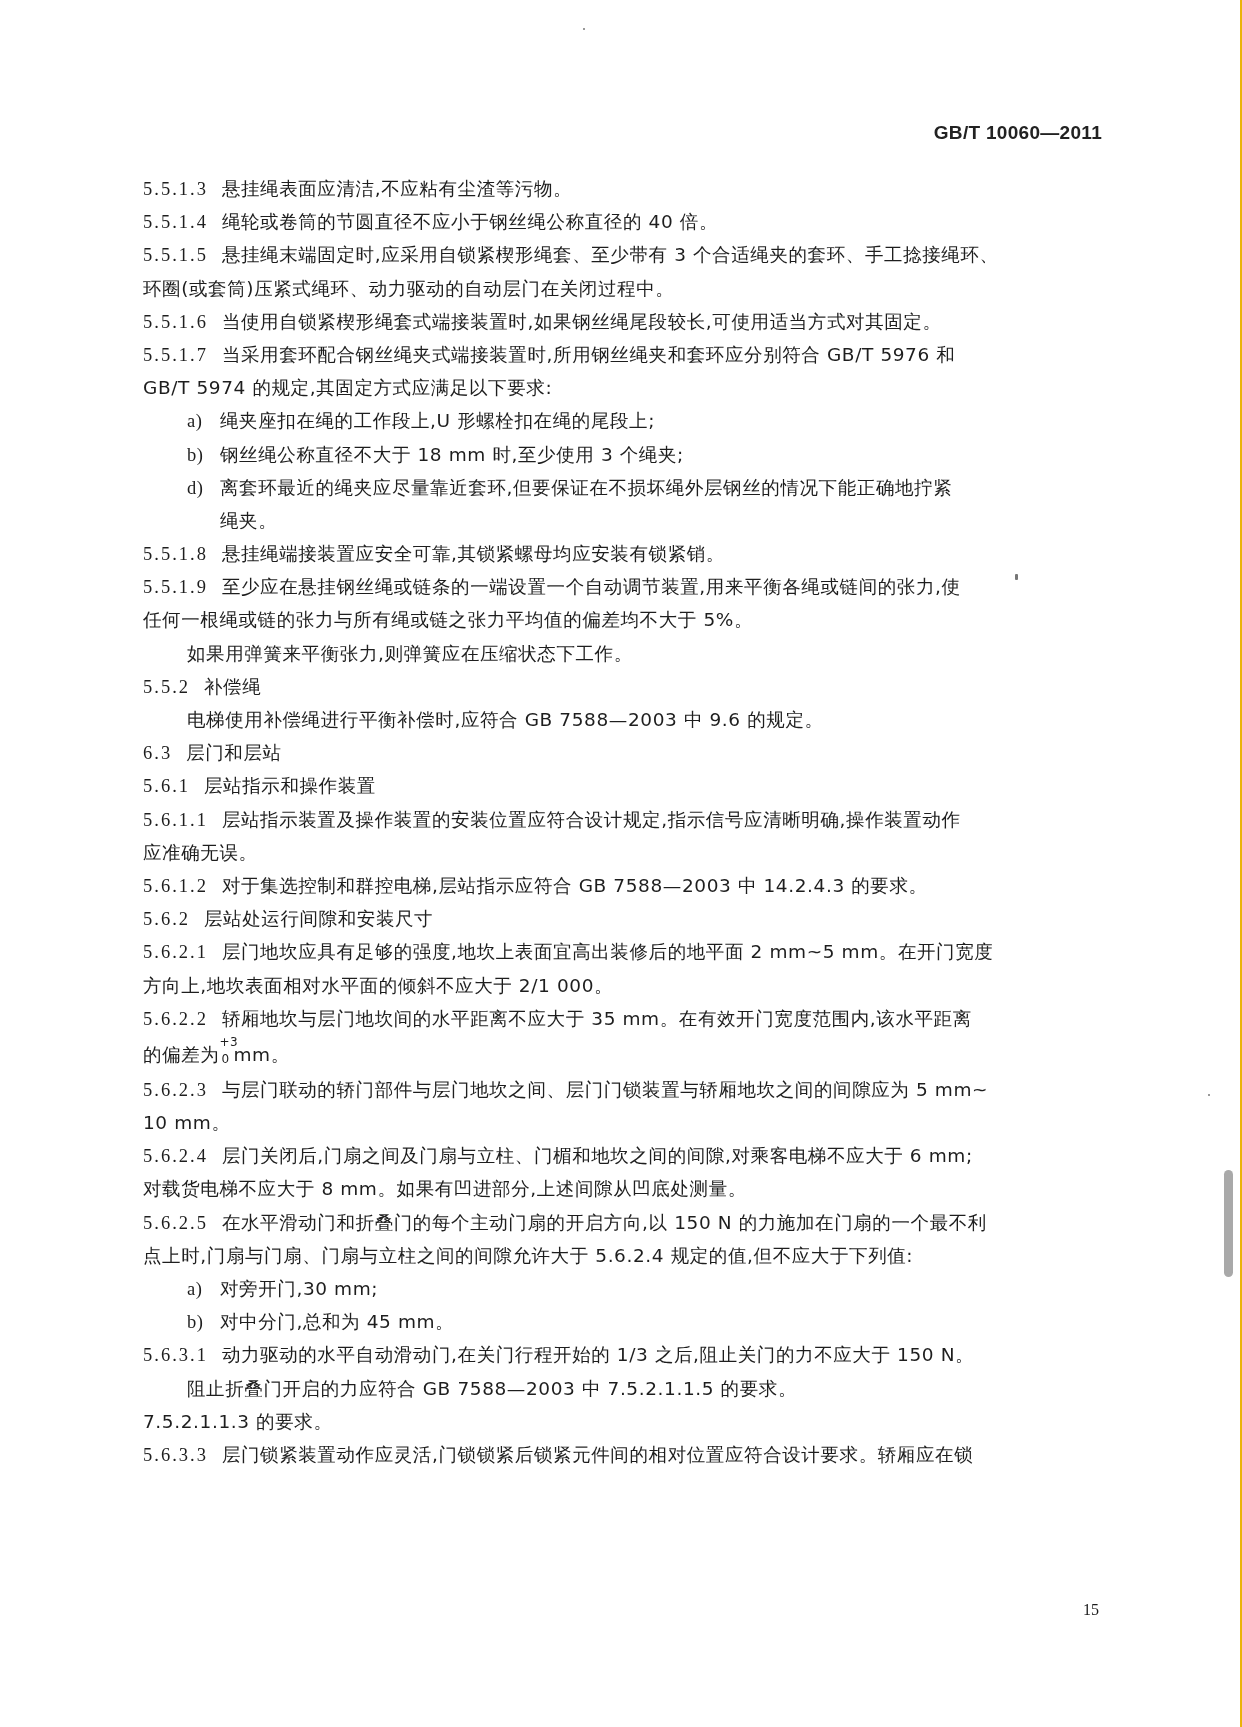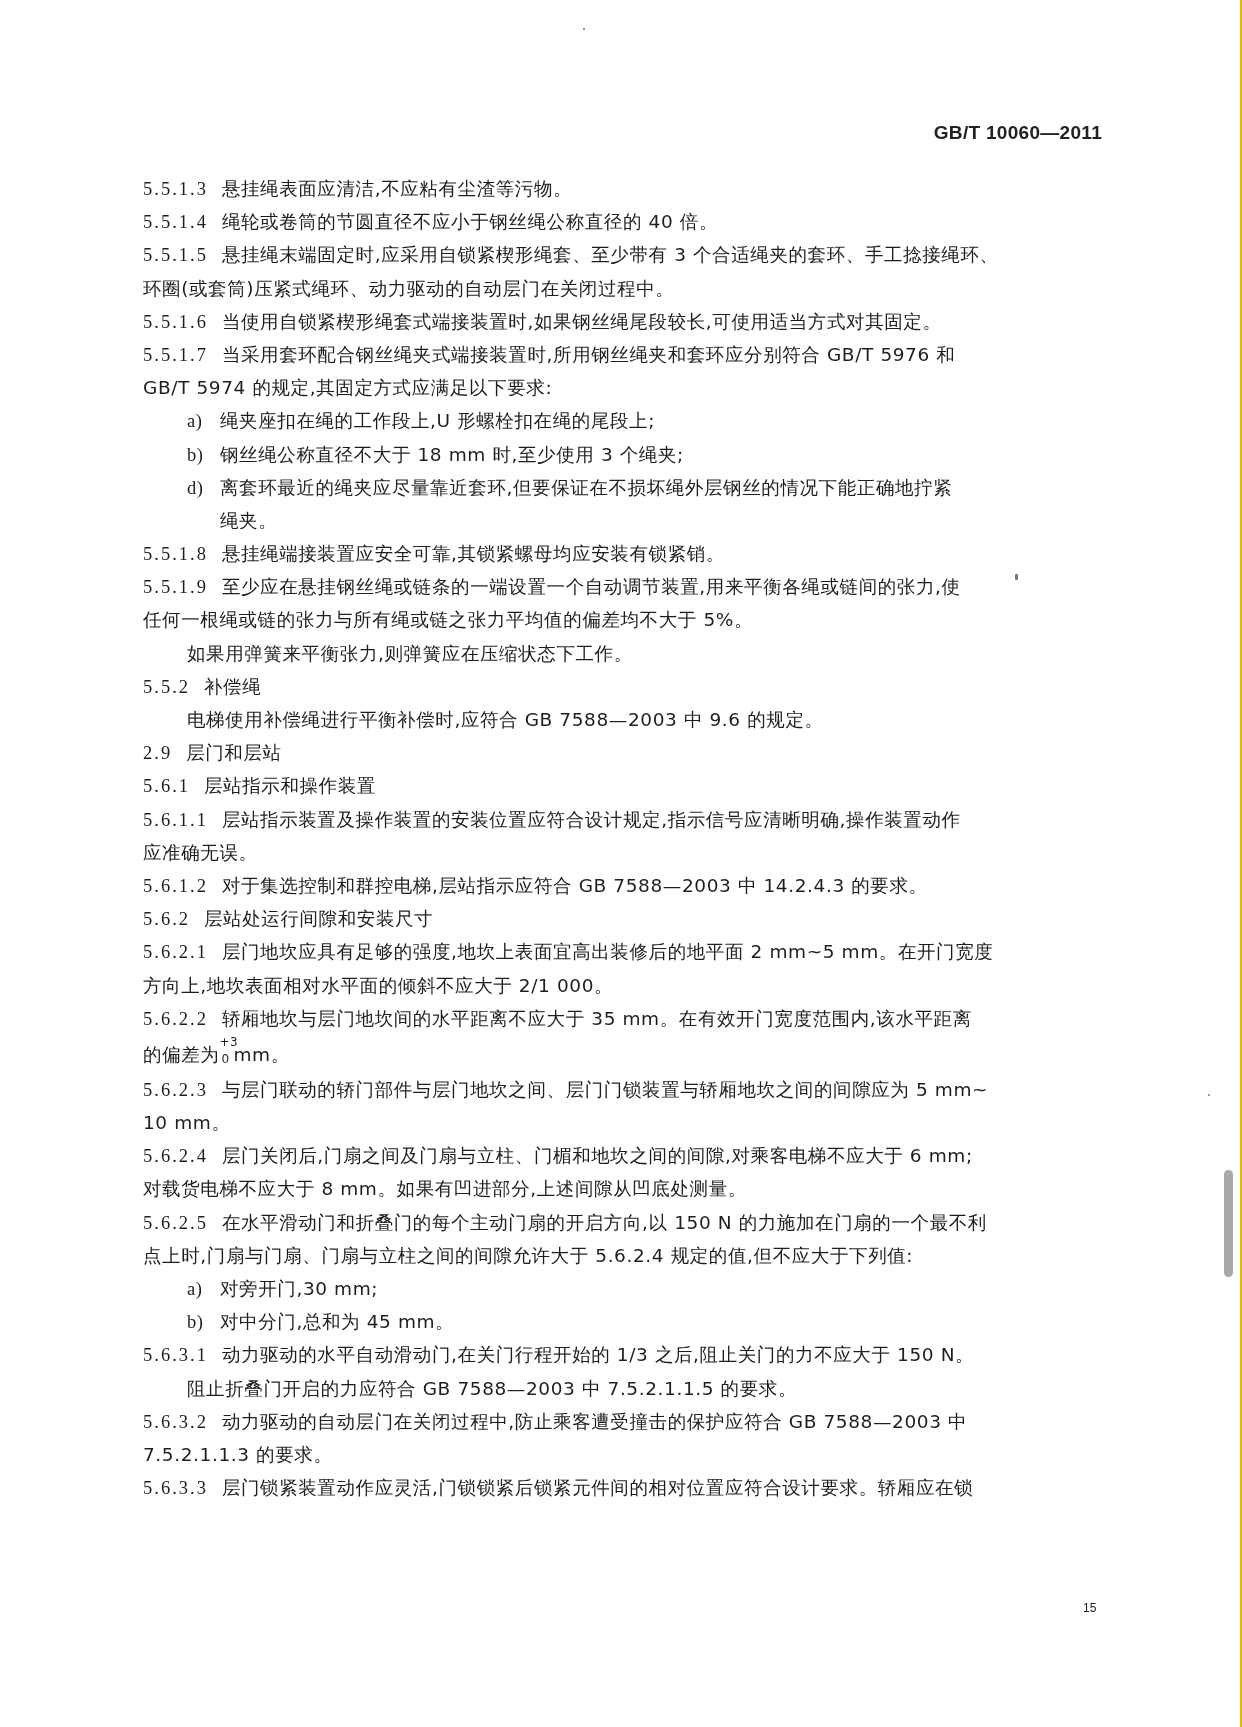--- a/index.html
+++ b/index.html
@@ -18,21 +18,21 @@
       font-family: "DejaVu Sans", "Liberation Sans", sans-serif; letter-spacing: 0.6px;
     }
     .num { display: inline-block; margin-right: 14px; font-family: Liberation Serif, serif; letter-spacing: 2px; }
     .indent1 { padding-left: 44px; }
     .item { padding-left: 44px; }
     .item .lbl { display: inline-block; width: 33px; font-family: "Liberation Serif", serif; }
     .item-cont { padding-left: 77px; }
     .tol { display: inline-block; position: relative; width: 14px; height: 20px; vertical-align: middle; font-size: 12px; }
     .tol .sup { position: absolute; top: -10px; left: 0; line-height: 12px; }
     .tol .sub { position: absolute; top: 7px; left: 2px; line-height: 12px; }
-    .page-number { position: absolute; left: 1083px; top: 1601px; font-size: 12px; font-family: Liberation Sans, sans-serif; }
+    .page-number { position: absolute; left: 1083px; top: 1601px; font-size: 16px; font-family: Liberation Serif, serif; }
     .scrollbar-thumb { position: absolute; left: 1224px; top: 1170px; width: 9px; height: 107px; background: #a9a9a9; border-radius: 5px; }
     .dot { position: absolute; width: 2px; height: 2px; background: #777; border-radius: 1px; }
   </style>
 </head>
 <body>
 
 <div class="page">
   <div class="dot" style="left:583px;top:28px;"></div>
   <div class="dot" style="left:1015px;top:574px;width:3px;height:6px;"></div>
   <div class="dot" style="left:1208px;top:1094px;"></div>
@@ -53,21 +53,21 @@
     <div class="line item"><span class="lbl">b)</span><span>钢丝绳公称直径不大于 18 mm 时,至少使用 3 个绳夹;</span></div>
     <div class="line item"><span class="lbl">d)</span><span>离套环最近的绳夹应尽量靠近套环,但要保证在不损坏绳外层钢丝的情况下能正确地拧紧</span></div>
     <div class="line item-cont"><span>绳夹。</span></div>
 
     <div class="line"><span class="num">5.5.1.8</span><span>悬挂绳端接装置应安全可靠,其锁紧螺母均应安装有锁紧销。</span></div>
     <div class="line"><span class="num">5.5.1.9</span><span>至少应在悬挂钢丝绳或链条的一端设置一个自动调节装置,用来平衡各绳或链间的张力,使</span></div>
     <div class="line"><span>任何一根绳或链的张力与所有绳或链之张力平均值的偏差均不大于 5%。</span></div>
     <div class="line indent1"><span>如果用弹簧来平衡张力,则弹簧应在压缩状态下工作。</span></div>
     <div class="line"><span class="num">5.5.2</span><span>补偿绳</span></div>
     <div class="line indent1"><span>电梯使用补偿绳进行平衡补偿时,应符合 GB 7588—2003 中 9.6 的规定。</span></div>
-    <div class="line"><span class="num">2.9</span><span>层门和层站</span></div>
+    <div class="line"><span class="num">6.3</span><span>层门和层站</span></div>
     <div class="line"><span class="num">5.6.1</span><span>层站指示和操作装置</span></div>
     <div class="line"><span class="num">5.6.1.1</span><span>层站指示装置及操作装置的安装位置应符合设计规定,指示信号应清晰明确,操作装置动作</span></div>
     <div class="line"><span>应准确无误。</span></div>
     <div class="line"><span class="num">5.6.1.2</span><span>对于集选控制和群控电梯,层站指示应符合 GB 7588—2003 中 14.2.4.3 的要求。</span></div>
     <div class="line"><span class="num">5.6.2</span><span>层站处运行间隙和安装尺寸</span></div>
     <div class="line"><span class="num">5.6.2.1</span><span>层门地坎应具有足够的强度,地坎上表面宜高出装修后的地平面 2 mm~5 mm。在开门宽度</span></div>
     <div class="line"><span>方向上,地坎表面相对水平面的倾斜不应大于 2/1 000。</span></div>
     <div class="line"><span class="num">5.6.2.2</span><span>轿厢地坎与层门地坎间的水平距离不应大于 35 mm。在有效开门宽度范围内,该水平距离</span></div>
     <div class="line" style="height:38px;line-height:40px;">
       <span>的偏差为</span><span class="tol"><span class="sup">+3</span><span class="sub">0</span></span><span>mm。</span>
@@ -78,21 +78,20 @@
     <div class="line"><span class="num">5.6.2.4</span><span>层门关闭后,门扇之间及门扇与立柱、门楣和地坎之间的间隙,对乘客电梯不应大于 6 mm;</span></div>
     <div class="line"><span>对载货电梯不应大于 8 mm。如果有凹进部分,上述间隙从凹底处测量。</span></div>
     <div class="line"><span class="num">5.6.2.5</span><span>在水平滑动门和折叠门的每个主动门扇的开启方向,以 150 N 的力施加在门扇的一个最不利</span></div>
     <div class="line"><span>点上时,门扇与门扇、门扇与立柱之间的间隙允许大于 5.6.2.4 规定的值,但不应大于下列值:</span></div>
 
     <div class="line item"><span class="lbl">a)</span><span>对旁开门,30 mm;</span></div>
     <div class="line item"><span class="lbl">b)</span><span>对中分门,总和为 45 mm。</span></div>
 
     <div class="line"><span class="num">5.6.3.1</span><span>动力驱动的水平自动滑动门,在关门行程开始的 1/3 之后,阻止关门的力不应大于 150 N。</span></div>
     <div class="line indent1"><span>阻止折叠门开启的力应符合 GB 7588—2003 中 7.5.2.1.1.5 的要求。</span></div>
-    <div class="line"><span class="num">5.6.3.2</span><span>动力驱动的自动层门在关闭过程中,防止乘客遭受撞击的保护应符合 GB 7588—2003 中</span></div>
     <div class="line"><span>7.5.2.1.1.3 的要求。</span></div>
     <div class="line"><span class="num">5.6.3.3</span><span>层门锁紧装置动作应灵活,门锁锁紧后锁紧元件间的相对位置应符合设计要求。轿厢应在锁</span></div>
   </div>
 
   <div class="page-number">15</div>
 </div>
 
 <div class="scrollbar-thumb"></div>
 
 </body></html>

